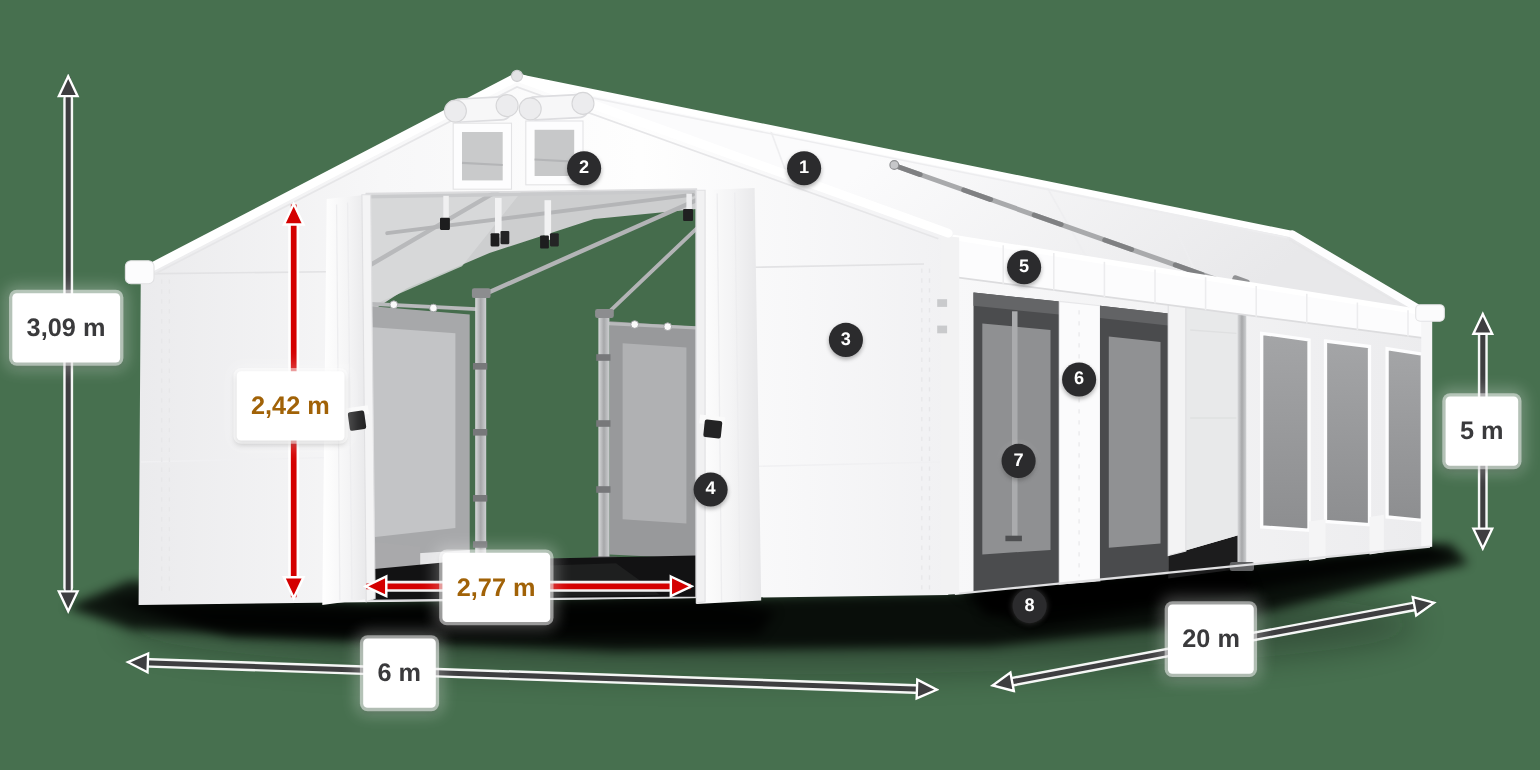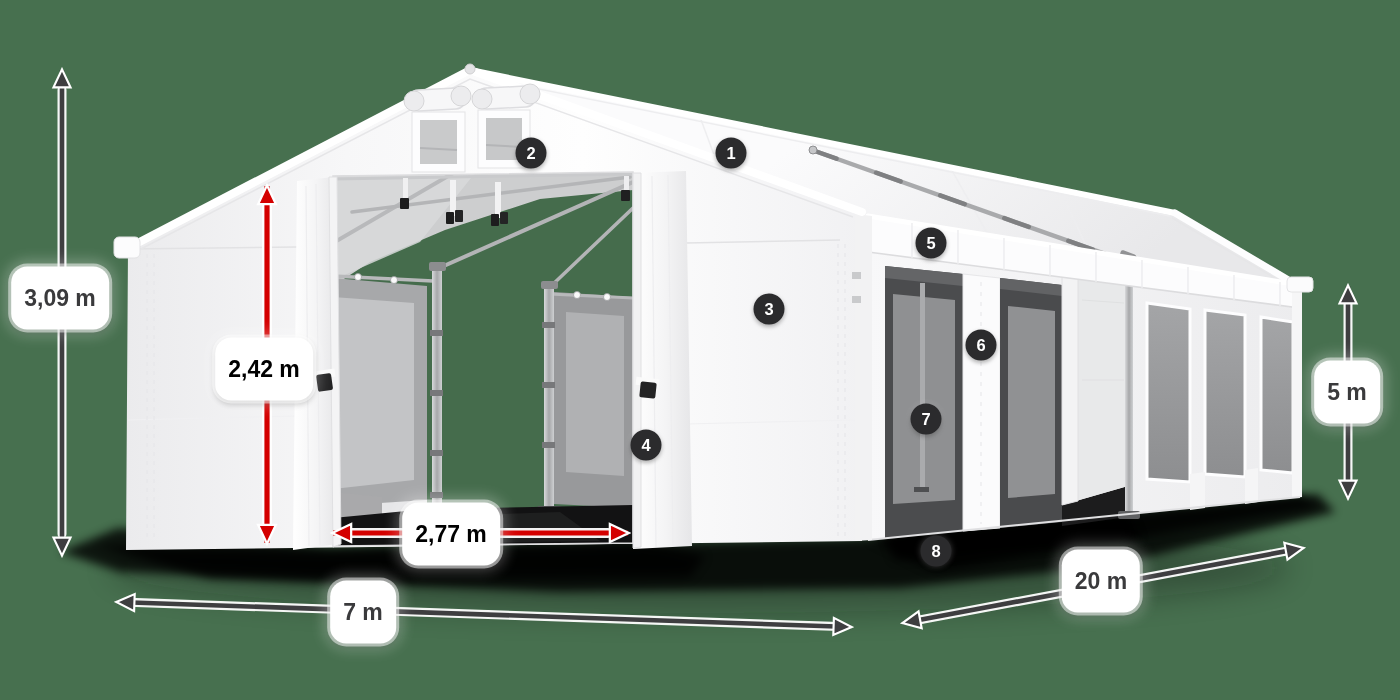--- a/index.html
+++ b/index.html
@@ -6,25 +6,25 @@
   .stage{
     position:relative;width:1400px;height:700px;overflow:hidden;
     background:#47704f;
     font-family:"Liberation Sans", sans-serif;
   }
   .stage svg{position:absolute;left:0;top:0;}
   .pill{
     position:absolute;transform:translate(-50%,-50%);
     background:#ffffff;color:#3a3a3c;
     font-weight:bold;font-size:23px;line-height:1;
-    padding:20px 13px;border-radius:16px;white-space:nowrap;
+    padding:20px 13px;border-radius:4px;white-space:nowrap;
     box-shadow:0 0 0 3px rgba(255,255,255,.5),0 0 14px 6px rgba(255,255,255,.28),0 3px 6px rgba(0,0,0,.28);
     z-index:5;
   }
-  .pill.red{color:#000000;}
+  .pill.red{color:#a16207;}
   .badge{
     position:absolute;transform:translate(-50%,-50%);
     width:31px;height:31px;border-radius:50%;
     background:#2b2b2d;color:#ffffff;
     font-weight:bold;font-size:16.5px;line-height:1;
     display:flex;align-items:center;justify-content:center;
     box-shadow:0 0 6px rgba(255,255,255,.22),0 2px 4px rgba(0,0,0,.35);
     z-index:6;cursor:pointer;
   }
 </style>
@@ -319,21 +319,21 @@
     <g>
       <line x1="1348" y1="304" x2="1348" y2="480" stroke="#ffffff" stroke-width="9" stroke-linecap="round" opacity="0.95"></line>
       <line x1="1348" y1="286" x2="1348" y2="498" stroke="#3e3e40" stroke-width="4.6" marker-start="url(#mD)" marker-end="url(#mD)"></line>
     </g>
   </g>
 </svg>
 
 <div class="pill" style="left:60px;top:298px">3,09 m</div>
 <div class="pill red" style="left:264px;top:369px">2,42 m</div>
 <div class="pill red" style="left:451px;top:534px">2,77 m</div>
-<div class="pill" style="left:363px;top:612px">7 m</div>
+<div class="pill" style="left:363px;top:612px">6 m</div>
 <div class="pill" style="left:1101px;top:581px">20 m</div>
 <div class="pill" style="left:1347px;top:392px">5 m</div>
 
 <div class="badge" style="left:731px;top:153px">1</div>
 <div class="badge" style="left:531px;top:153px">2</div>
 <div class="badge" style="left:769px;top:309px">3</div>
 <div class="badge" style="left:646px;top:445px">4</div>
 <div class="badge" style="left:931px;top:243px">5</div>
 <div class="badge" style="left:981px;top:345px">6</div>
 <div class="badge" style="left:926px;top:419px">7</div>

